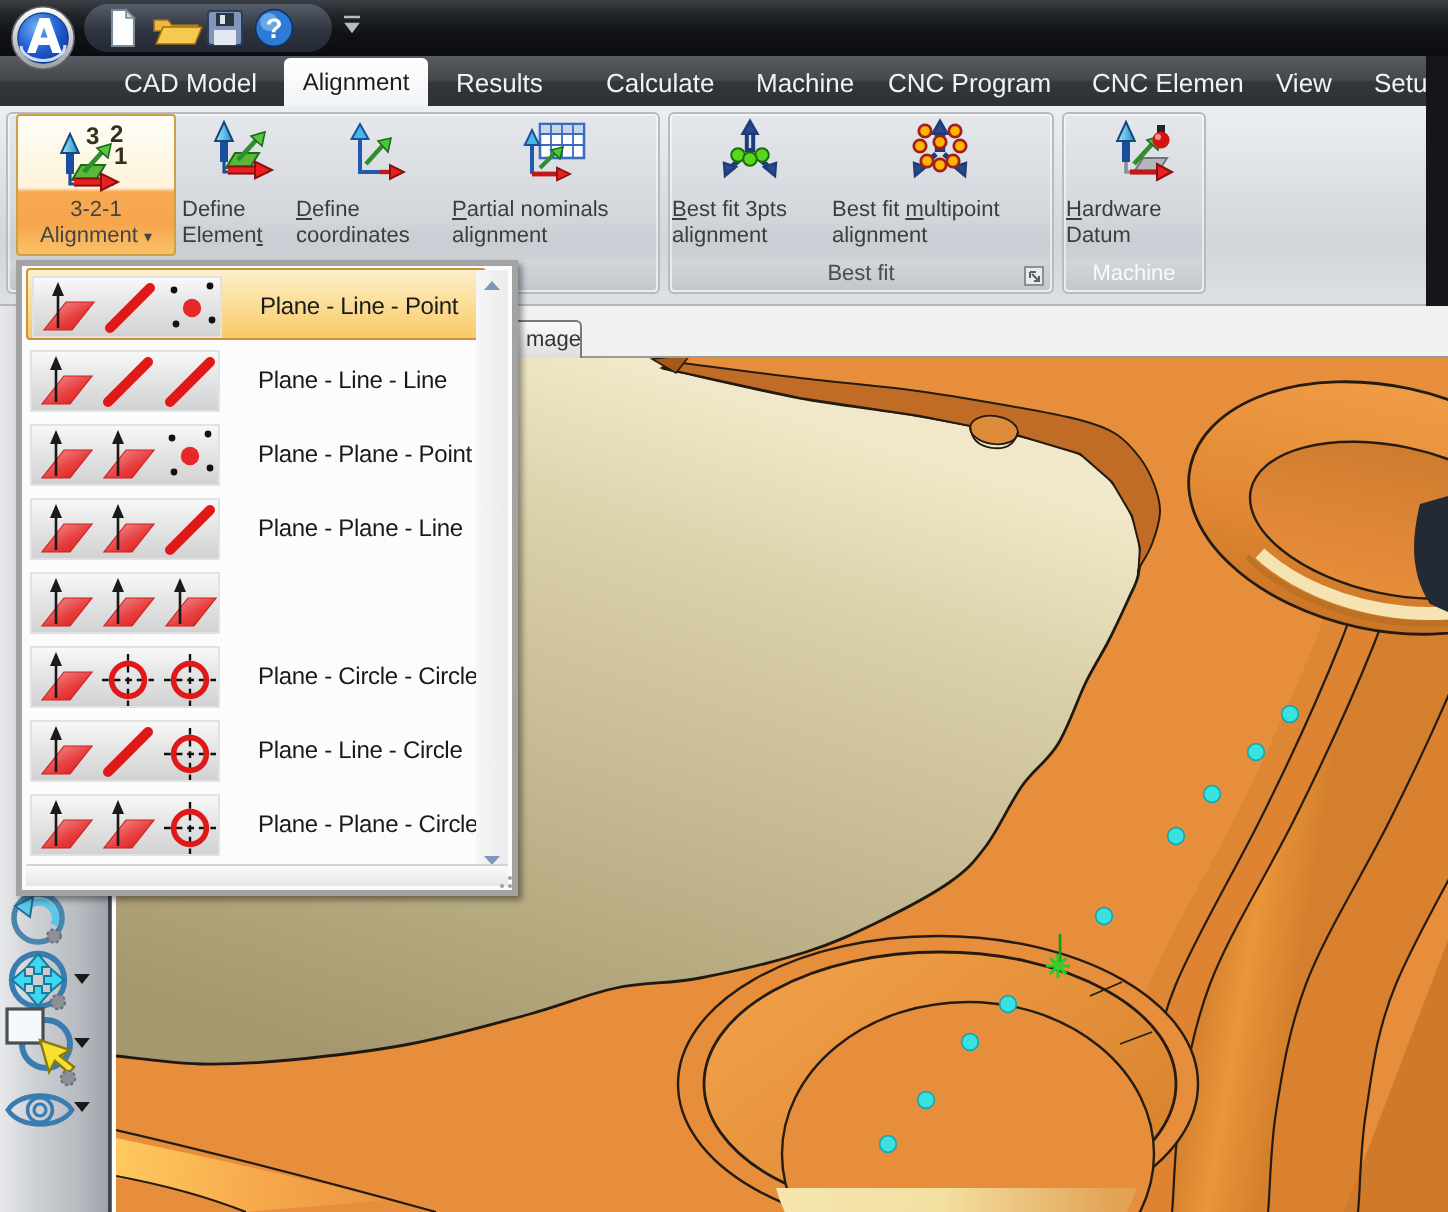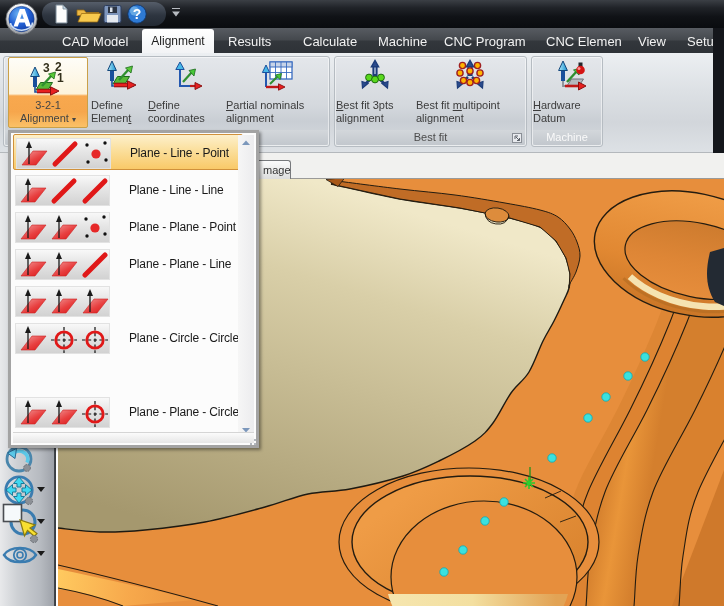--- a/index.html
+++ b/index.html
@@ -417,20 +417,28 @@
           </svg></div>
       </div>
     <div class="mrow" style="top:187px">
         <div class="mibox"><svg width="95" height="31" viewBox="0 0 95 31">
             <use href="#i-plane" x="3"></use>
             <use href="#i-circ" x="34"></use>
             <use href="#i-circ" x="65"></use>
           </svg></div>
         <div class="mtext">Plane - Circle - Circle</div>
       </div>
+    <div class="mrow" style="top:224px">
+        <div class="mibox"><svg width="95" height="31" viewBox="0 0 95 31">
+            <use href="#i-plane" x="3"></use>
+            <use href="#i-line" x="34"></use>
+            <use href="#i-circ" x="65"></use>
+          </svg></div>
+        <div class="mtext">Plane - Line - Circle</div>
+      </div>
     <div class="mrow" style="top:261px">
         <div class="mibox"><svg width="95" height="31" viewBox="0 0 95 31">
             <use href="#i-plane" x="3"></use>
             <use href="#i-plane" x="34"></use>
             <use href="#i-circ" x="65"></use>
           </svg></div>
         <div class="mtext">Plane - Plane - Circle</div>
       </div>
     <div id="mscroll"><svg width="16" height="303">
           <path d="M4,10 L12,10 L8,5.5 Z" fill="#7b97bb"></path>

